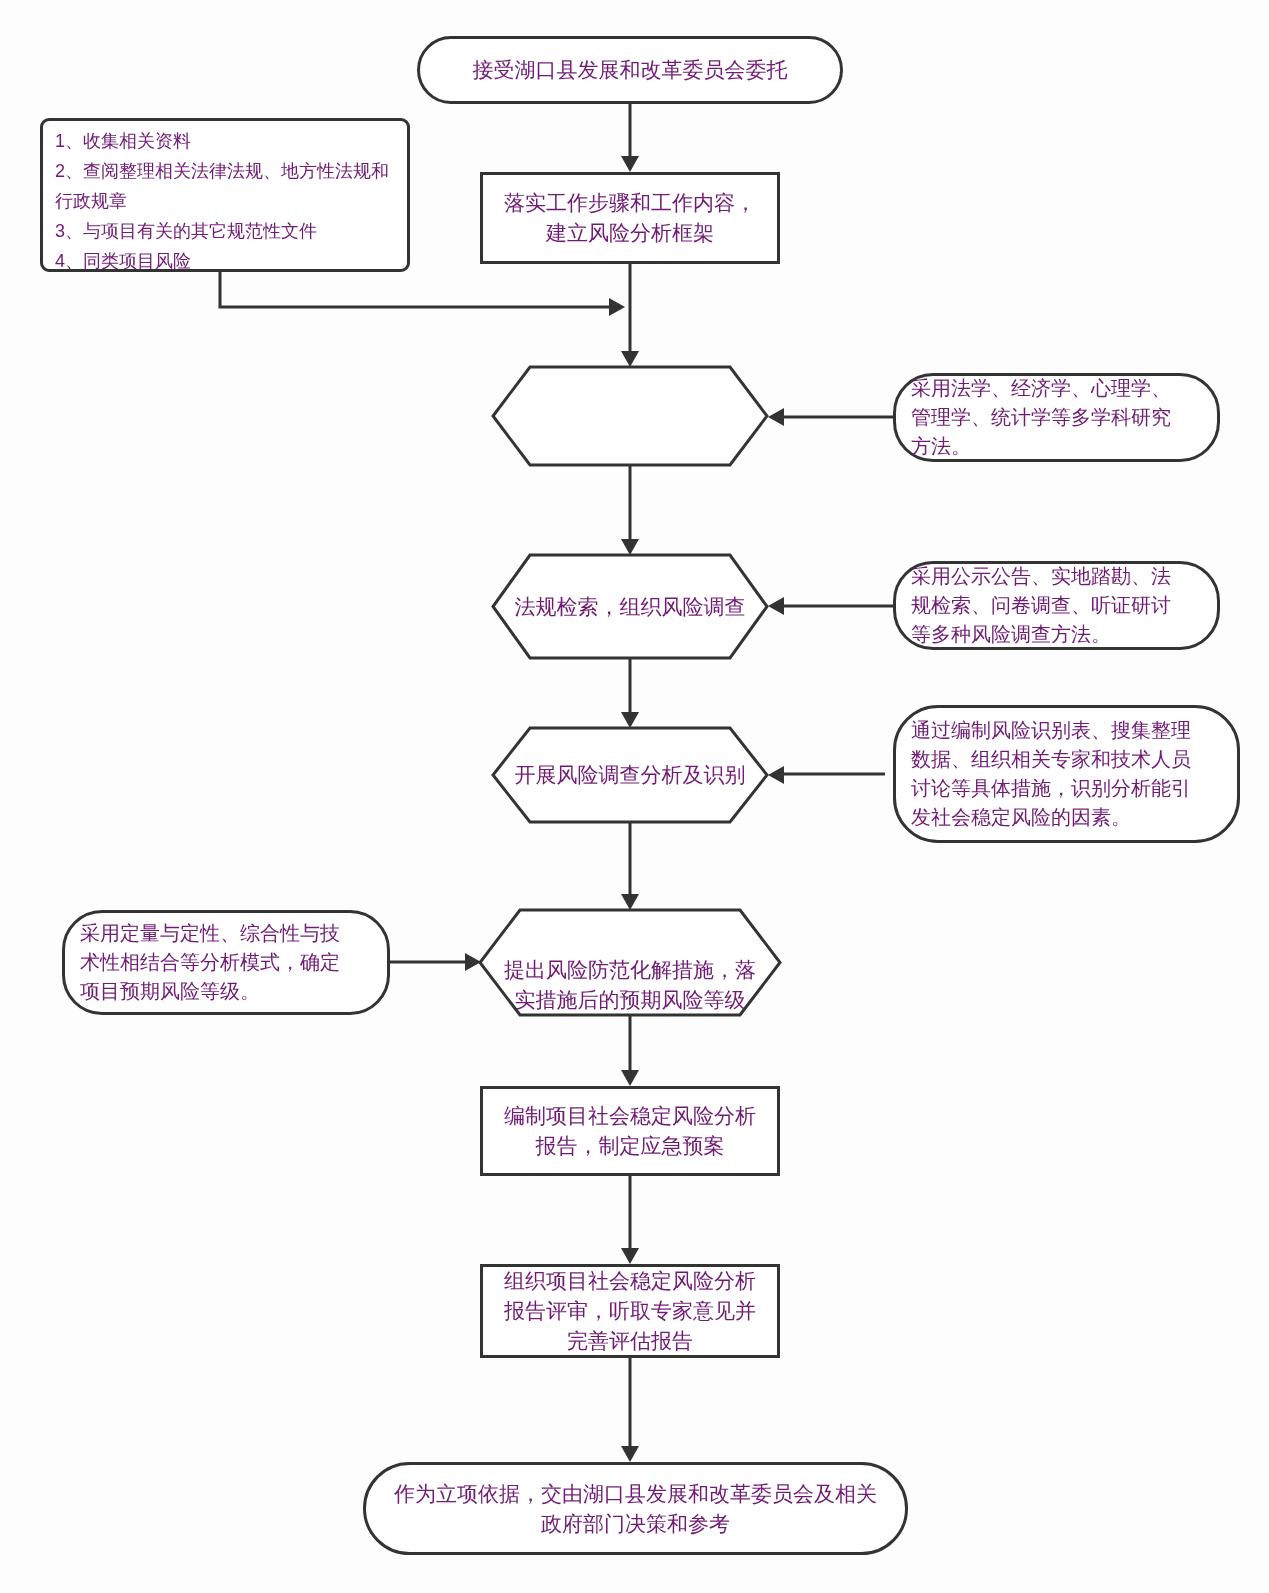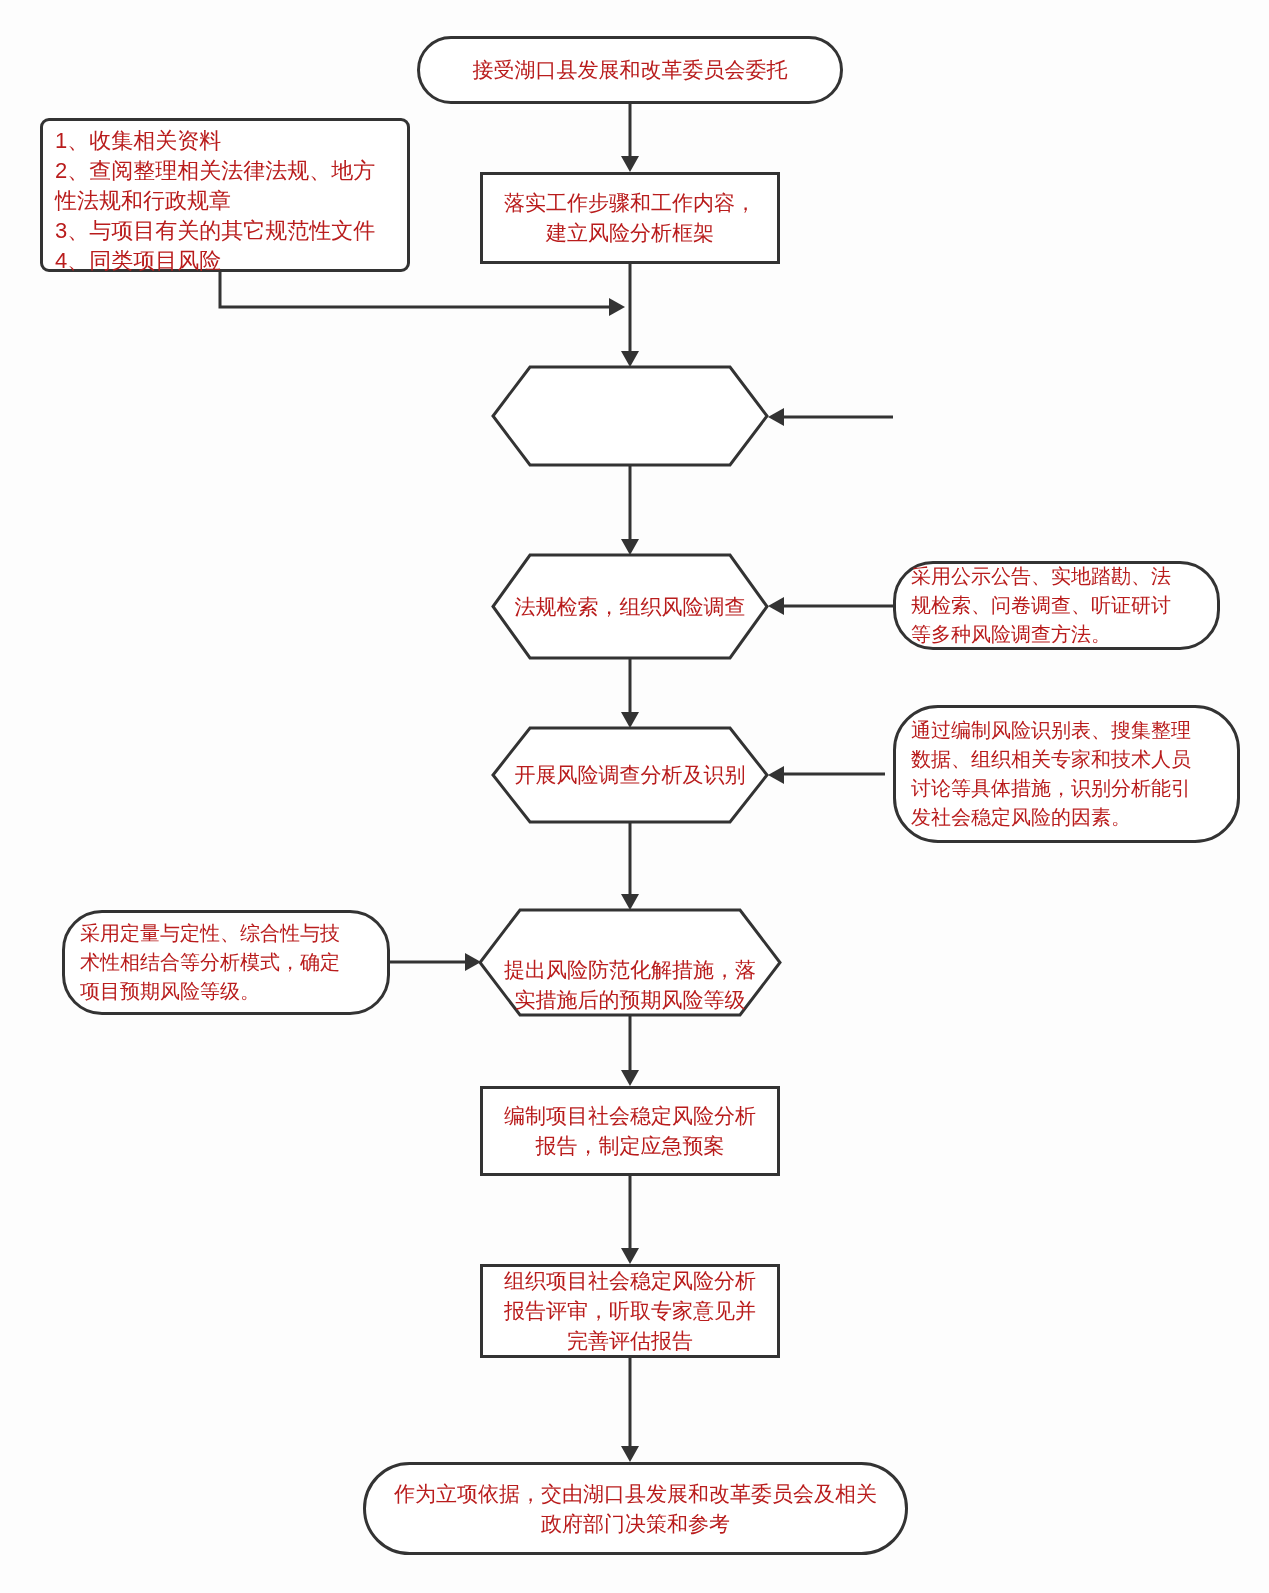--- a/index.html
+++ b/index.html
@@ -1,37 +1,37 @@
 <!DOCTYPE html>
 <html><head>
 <meta charset="utf-8">
 <style>
   html,body { margin:0; padding:0; background:#ffffff; }
   .canvas {
     position:relative; width:1269px; height:1593px;
     background:#fdfdfd; overflow:hidden;
     font-family:"Liberation Sans", sans-serif;
-    color:#b91c1c;
+    color:#701a75;
   }
   .connectors { position:absolute; left:0; top:0; z-index:0; }
   .connectors line, .connectors polyline {
     stroke:#333333; stroke-width:3; fill:none;
   }
   .connectors polygon { fill:#333333; stroke:none; }
 
   .node {
     position:absolute; box-sizing:border-box; z-index:1;
     display:flex; align-items:center; justify-content:center;
     text-align:center; font-size:21px; line-height:30px;
   }
   .boxed { background:#ffffff; border:3px solid #333333; }
   .terminator-top    { border-radius:34px; }
   .terminator-bottom { border-radius:47px; }
   .list-box { border-radius:9px; align-items:flex-start; text-align:left;
-              font-size:22px; line-height:30px; }
+              font-size:18px; line-height:30px; }
   .list-box .list-inner { padding:5px 12px; width:100%; }
   .side-note { border-radius:40px; text-align:left; justify-content:flex-start;
                font-size:20px; line-height:29px; }
   .side-note .label { padding:4px 30px 4px 15px; }
   .side-note-big { border-radius:45px; }
   .side-note-big .label { padding:4px 34px 4px 15px; }
   .hex { background:transparent; border:none; }
   .hex .hex-bg { position:absolute; left:0; top:0; overflow:visible; }
   .hex .hex-bg polygon { fill:#ffffff; stroke:#333333; stroke-width:3; }
   .label { position:relative; z-index:2; }
@@ -100,20 +100,23 @@
   <div class="node boxed" style="left:480px; top:172px; width:300px; height:92px;">
     <div class="label w260">落实工作步骤和工作内容，建立风险分析框架</div>
   </div>
 
   <div class="node hex" style="left:493px; top:367px; width:274px; height:98px;">
     <svg class="hex-bg" width="274" height="98" viewBox="0 0 274 98">
       <polygon points="37,0 237,0 274,49 237,98 37,98 0,49"></polygon>
     </svg>
   </div>
 
+  <div class="node boxed side-note" style="left:893px; top:373px; width:327px; height:89px;">
+    <div class="label">采用法学、经济学、心理学、管理学、统计学等多学科研究方法。</div>
+  </div>
 
   <div class="node hex" style="left:493px; top:555px; width:274px; height:103px;">
     <svg class="hex-bg" width="274" height="103" viewBox="0 0 274 103">
       <polygon points="37,0 237,0 274,51.5 237,103 37,103 0,51.5"></polygon>
     </svg>
     <div class="label w240">法规检索，组织风险调查</div>
   </div>
 
   <div class="node boxed side-note" style="left:893px; top:561px; width:327px; height:89px;">
     <div class="label">采用公示公告、实地踏勘、法规检索、问卷调查、听证研讨等多种风险调查方法。</div>

